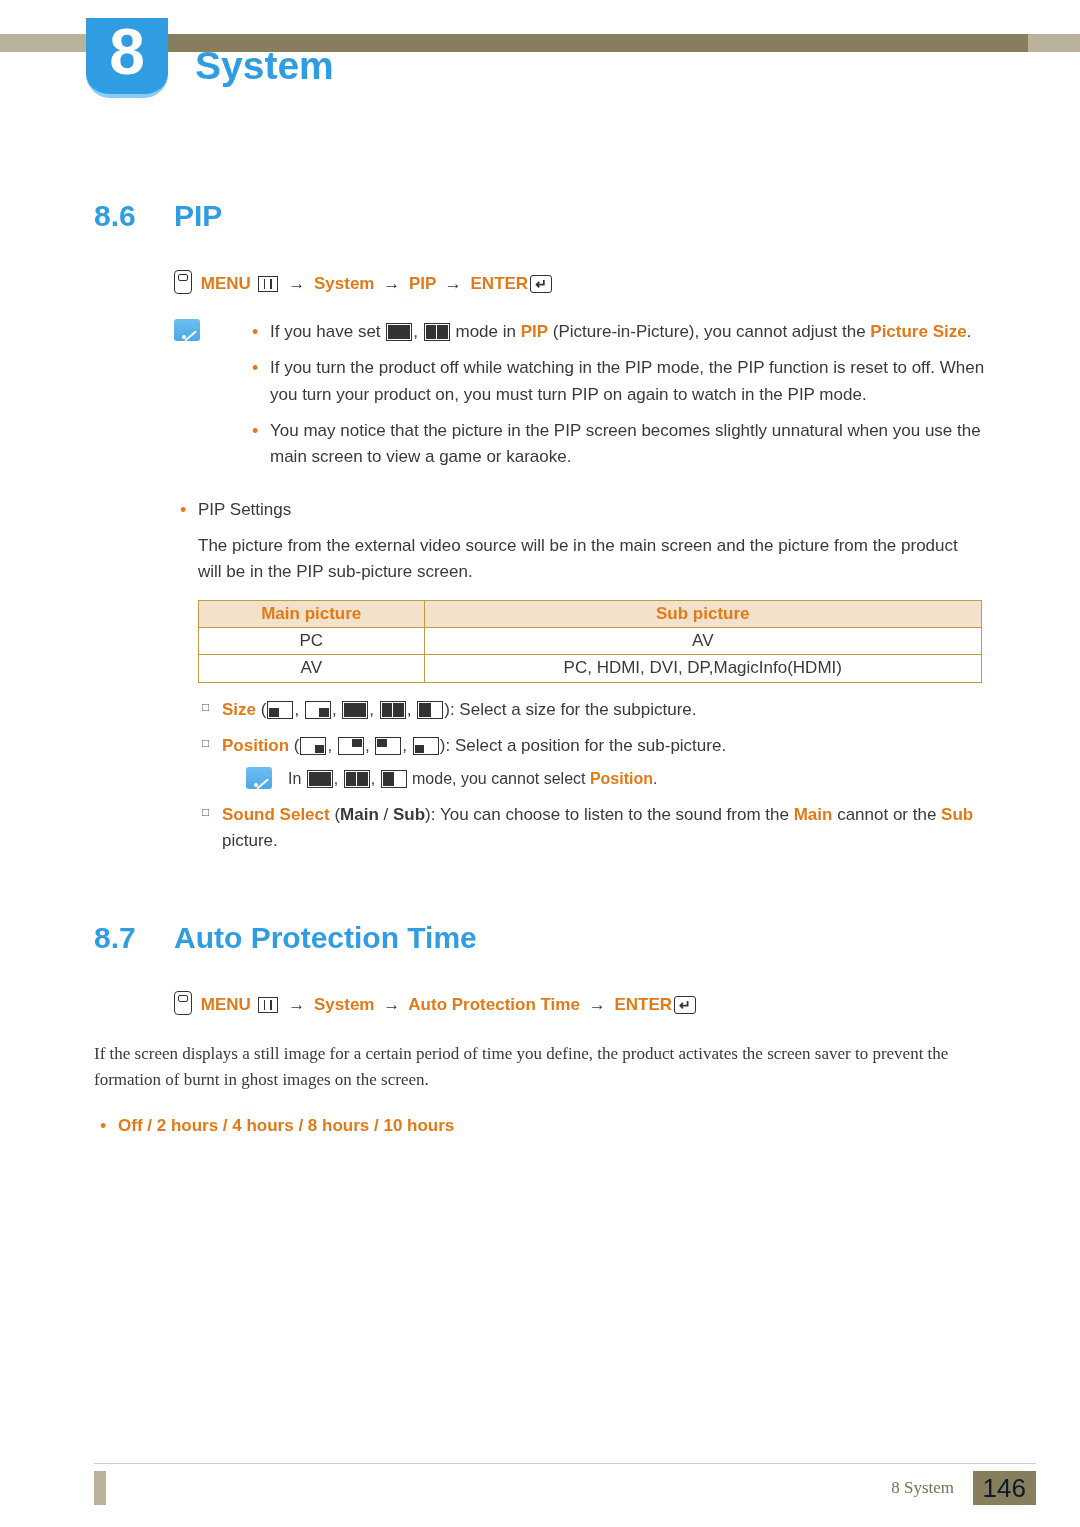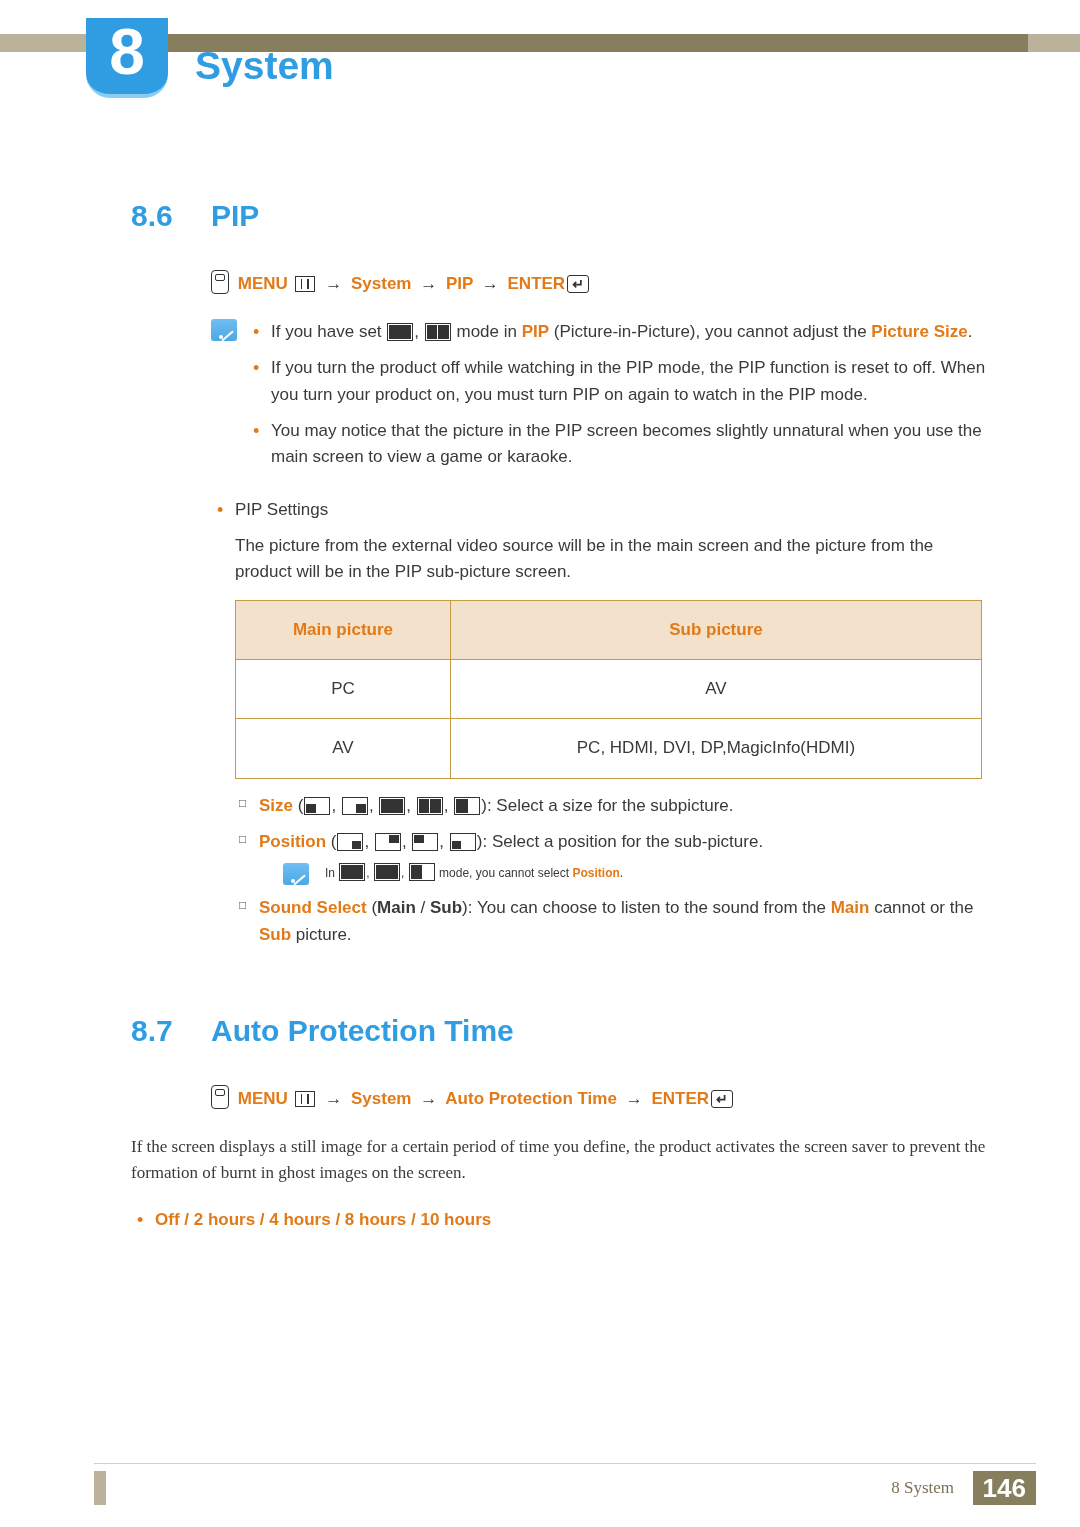--- a/index.html
+++ b/index.html
@@ -51,21 +51,20 @@
     font-size: 39px;
     color: #309ce2;
     font-weight: bold;
   }
   
   .content {
     position: absolute;
     left: 94px;
     right: 94px;
     top: 175px;
-    margin-left: 37px;
   }
   .section-row { display: flex; margin-top: 18px; margin-bottom: 30px; }
   .secnum { color: #309ce2; font-size: 30px; font-weight: bold; width: 80px; }
   .sectitle { color: #309ce2; font-size: 30px; font-weight: bold; }
   .indent1 { margin-left: 80px; }
 
   .nav-line { font-weight: bold; margin: 10px 0 22px 0; }
   .orange { color: #e27a17; }
   .darkt { color: #3a3a3a; }
   .arrow { color: #3a3a3a; font-weight: normal; padding: 0 4px; }
@@ -115,21 +114,21 @@
     position:relative; flex: 0 0 26px;
   }
   .note-icon::after {
     content:""; position:absolute; right:2px; bottom:4px; width:15px; height:2px;
     background:#fff; transform:rotate(-40deg); border-radius:2px;
   }
   .note-icon::before {
     content:""; position:absolute; right:14px; bottom:2px; width:4px; height:4px;
     background:#fff; border-radius:2px;
   }
-  .note-block { display:flex; margin: 0 0 16px 0; }
+  .note-block { display:flex; margin: 0 0 16px 0; gap: 36px; }
   .note-block ul { list-style:none; }
   .note-block li, .bul-li, .sub-li {
     position:relative; padding-left: 24px; margin-bottom: 10px;
   }
   .note-block li::before, .bul-li::before {
     content:"•"; color:#e27a17; position:absolute; left:6px; top:0; font-size:18px;
   }
   .sub-li::before {
     content:"□"; color:#555; position:absolute; left:4px; top:1px; font-size:12px;
   }
@@ -145,36 +144,36 @@
   .pip-half-l::after { content:""; position:absolute; top:1px; bottom:1px; left:1px; width:48%; background:#333; }
   .pip-split::before { content:""; position:absolute; top:1px; bottom:1px; left:1px; width:44%; background:#333; }
   .pip-split::after  { content:""; position:absolute; top:1px; bottom:1px; right:1px; width:44%; background:#333; }
   .pip-br::after { content:""; position:absolute; right:1px; bottom:1px; width:40%; height:52%; background:#333; }
   .pip-bl::after { content:""; position:absolute; left:1px; bottom:1px; width:40%; height:52%; background:#333; }
   .pip-tr::after { content:""; position:absolute; right:1px; top:1px; width:40%; height:52%; background:#333; }
   .pip-tl::after { content:""; position:absolute; left:1px; top:1px; width:40%; height:52%; background:#333; }
 
   
   table { border-collapse: collapse; width: 100%; margin: 10px 0 14px 0; font-size: 17px; }
-  th, td { border:1px solid #c49a43; padding: 16px 10px; text-align:center; }
+  th, td { border:1px solid #c49a43; padding: 0 10px; text-align:center; }
   th { background:#f3e2cb; color:#e27a17; font-weight:bold; }
   .tbl-wrap { margin-left: 24px; margin-right: 4px; }
 
   .nested-note { display:flex; margin: 8px 0 10px 24px; align-items:flex-start; }
-  .nested-note .txt { padding-left: 6px; font-size:12px; }
+  .nested-note .txt { padding-left: 6px; font-size:16px; }
 
   
   .footer {
     position:absolute; left:0; right:0; bottom:22px; height:30px;
   }
   .footer-line { position:absolute; left:94px; right:44px; top:-12px; height:1.2px; background:#cfcfcf;}
   .footer-tab { position:absolute; left:94px; bottom:0; width:12px; height:34px; background:#bab29a;}
   .footer-pg {
     position:absolute; right:44px; bottom:0; height:34px; min-width:62px;
-    background:#867e5d; color:#ffffff; font-size:26px; font-weight:bold;
+    background:#867e5d; color:#0f172a; font-size:26px; font-weight:normal;
     display:flex; align-items:center; justify-content:center; padding:0 10px;
   }
   .footer-txt {
     position:absolute; right:126px; bottom:4px; color:#7d7053; font-size:17px;font-family:Liberation Serif, serif;
   }
 
 </style>
 </head>
 <body>
 

